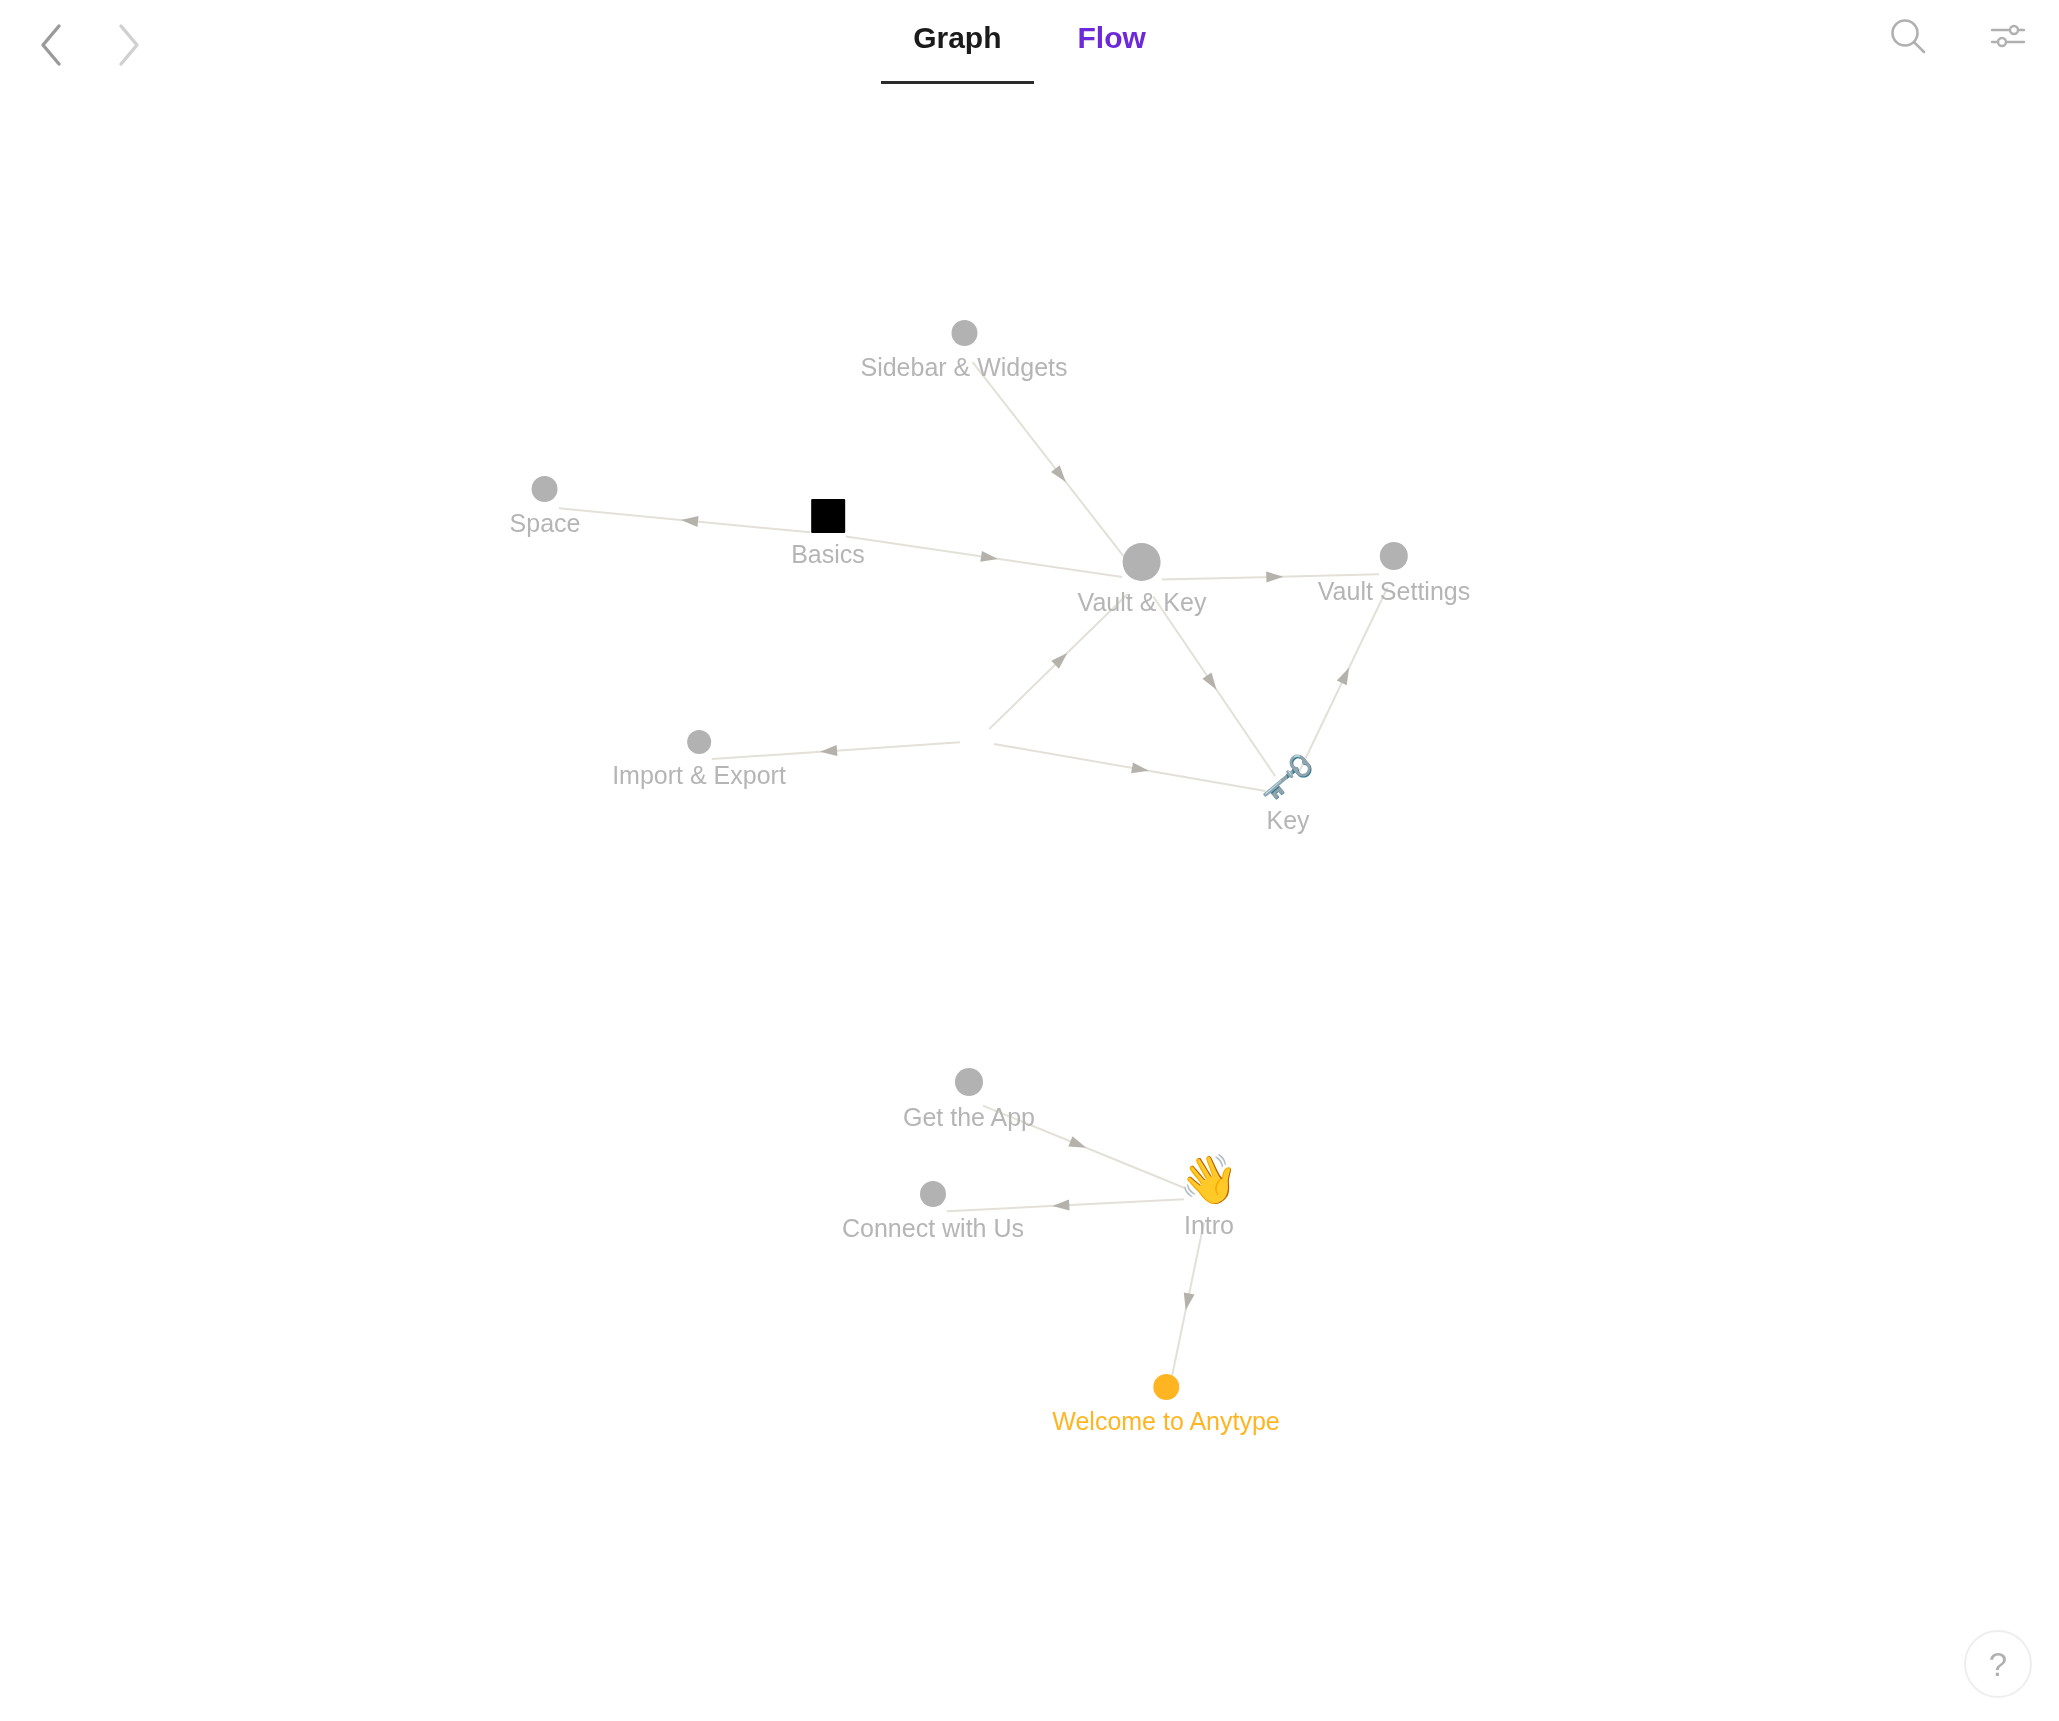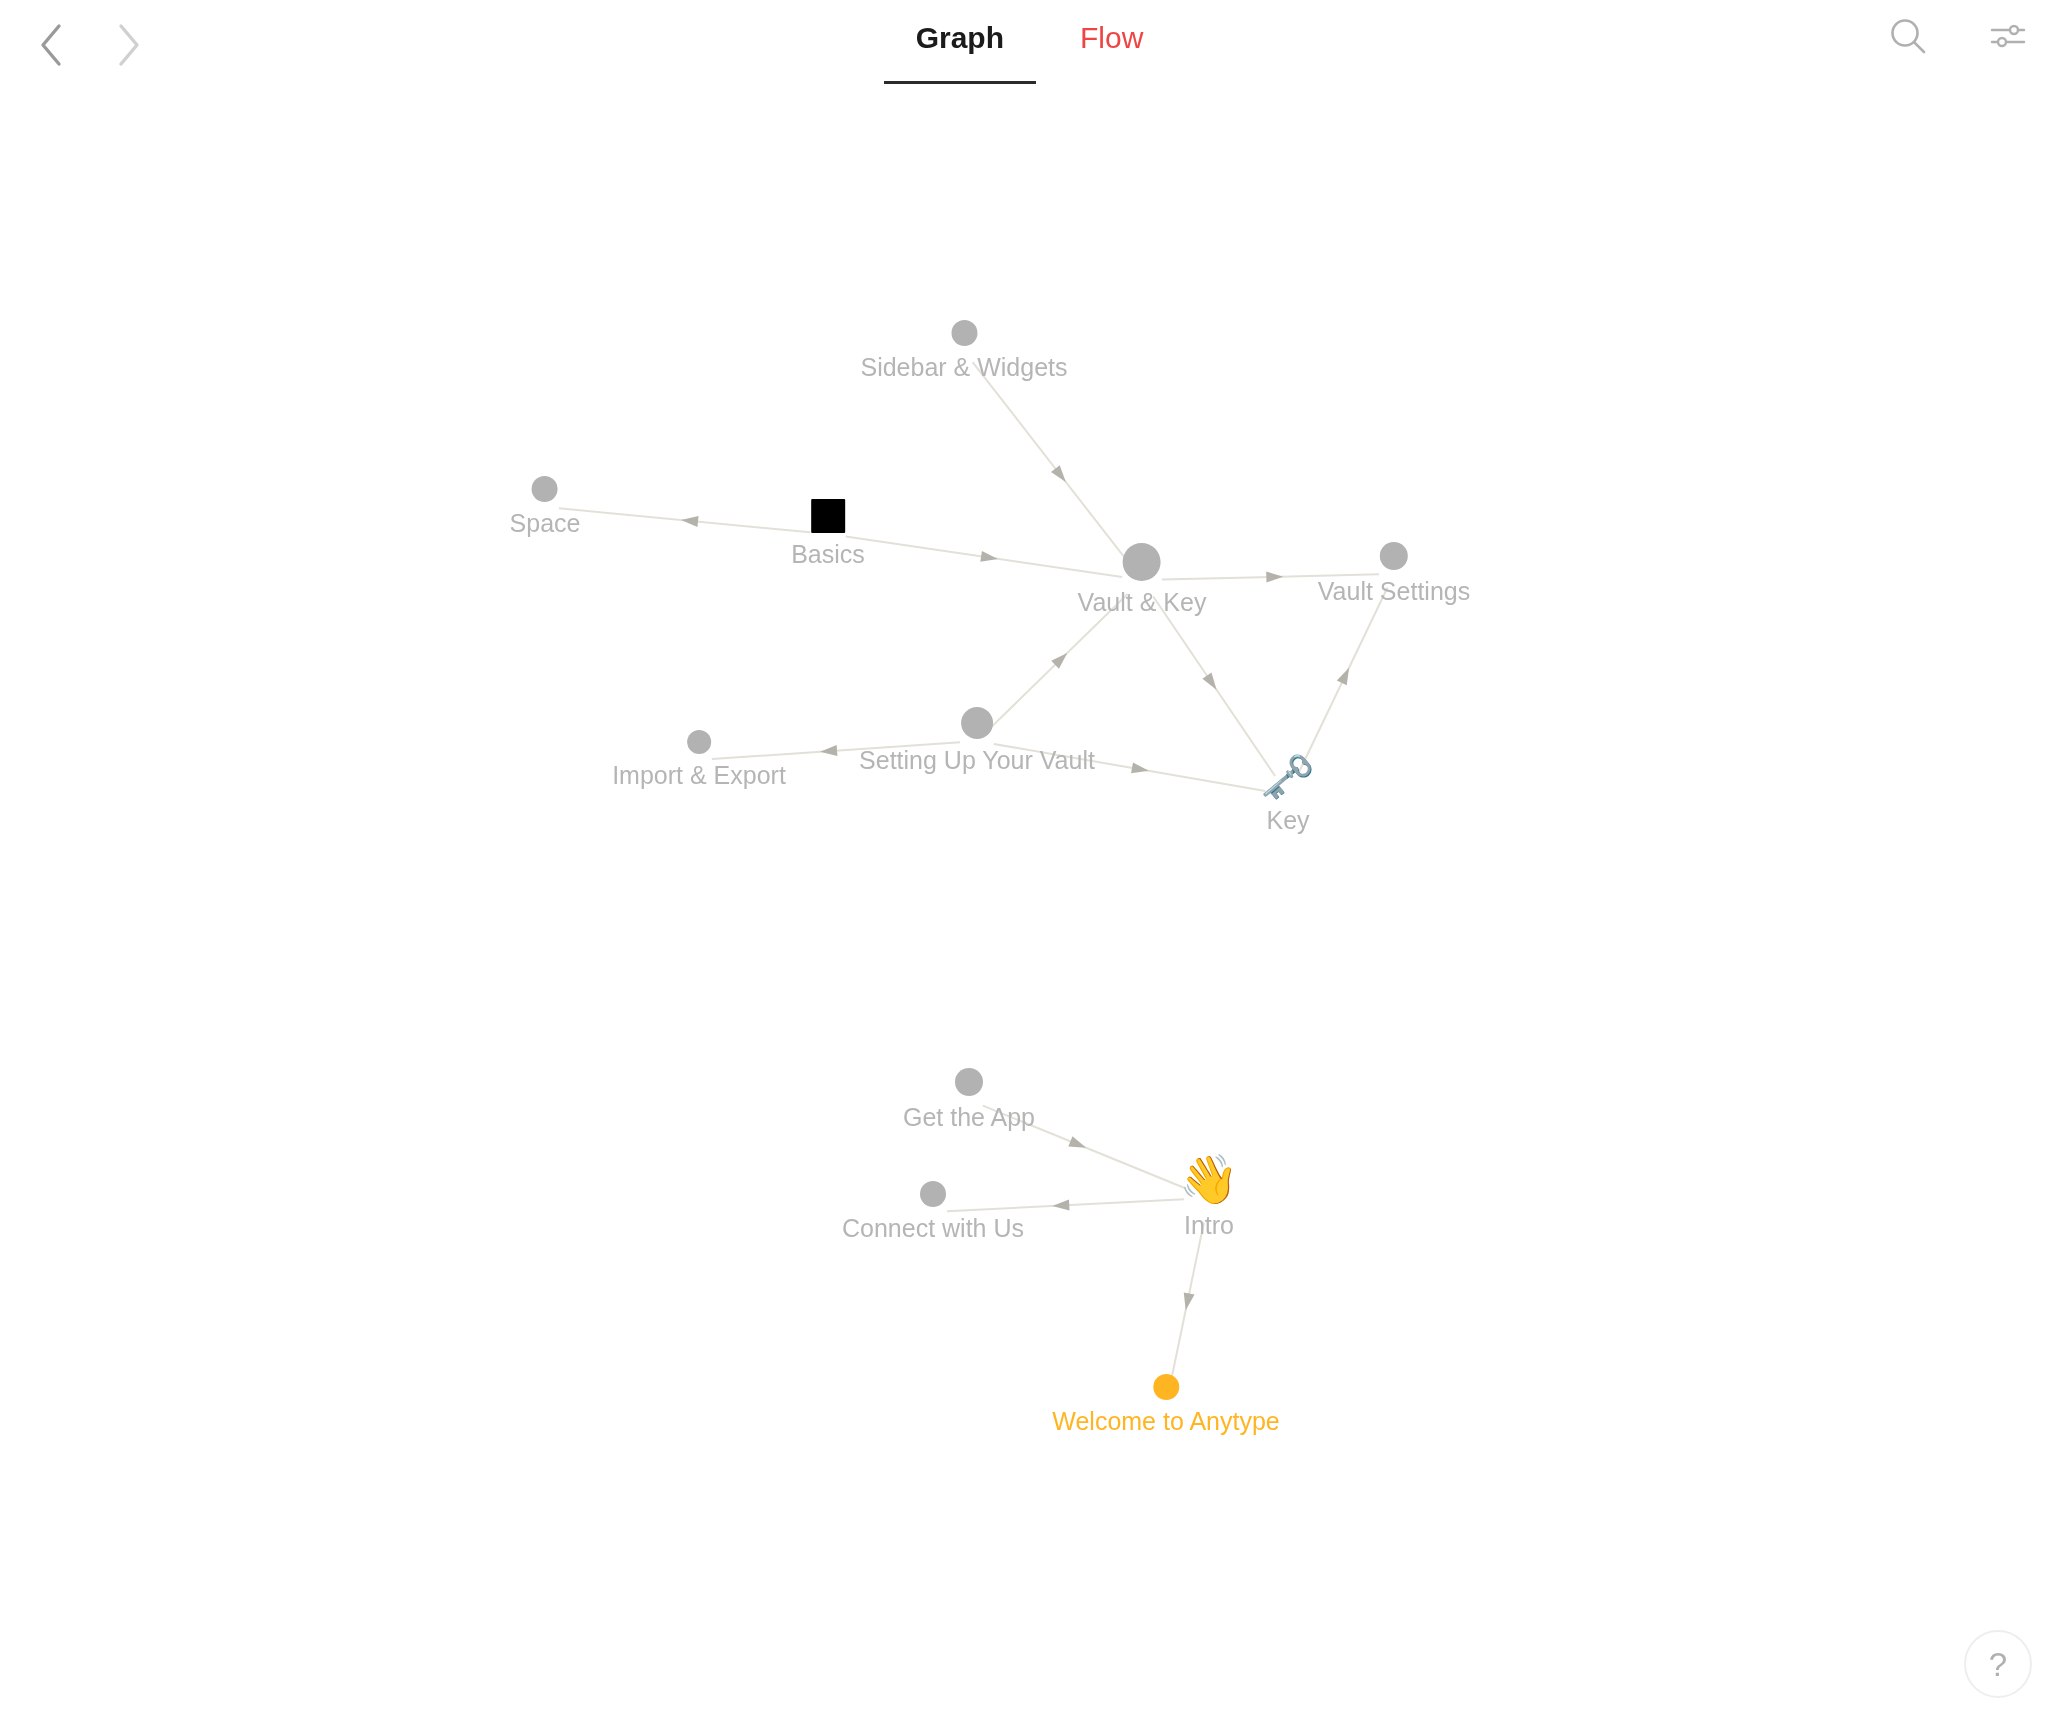--- a/index.html
+++ b/index.html
@@ -54,22 +54,22 @@
     line-height: 40px;
     padding: 4px 6px 26px 6px;
     cursor: pointer;
     white-space: nowrap;
   }
   .tab.active {
     color: #1b1b1b;
     font-weight: bold;
   }
   .tab.inactive {
-    color: #ef4444;
-    font-weight: normal;
+    color: #6d28d9;
+    font-weight: bold;
   }
   .tab.active::after {
     content: "";
     position: absolute;
     left: -26px;
     right: -26px;
     bottom: 0;
     height: 3px;
     background: #2b2b2b;
   }
@@ -263,24 +263,20 @@
         <div class="node-label">Vault &amp; Key</div>
       </div>
       <div class="node" style="left: 1394px; top: 574px;">
         <div class="node-shape circle" style="width: 28px; height: 28px; background: rgb(178, 178, 178);"></div>
         <div class="node-label">Vault Settings</div>
       </div>
       <div class="node" style="left: 699px; top: 760px;">
         <div class="node-shape circle" style="width: 24px; height: 24px; background: rgb(178, 178, 178);"></div>
         <div class="node-label">Import &amp; Export</div>
       </div>
-      <div class="node" style="left: 977px; top: 741px;">
-        <div class="node-shape circle" style="width: 32px; height: 32px; background: rgb(178, 178, 178);"></div>
-        <div class="node-label">Setting Up Your Vault</div>
-      </div>
       <div class="node" style="left: 1288px; top: 795px;">
         <div class="node-shape emoji" style="width: 44px; height: 44px; font-size: 44px;">🗝️</div>
         <div class="node-label">Key</div>
       </div>
       <div class="node" style="left: 969px; top: 1100px; align-items: center;">
         <div class="node-shape circle" style="width: 28px; height: 28px; background: rgb(178, 178, 178);"></div>
         <div class="node-label">Get the App</div>
       </div>
       <div class="node" style="left: 933px; top: 1212px;">
         <div class="node-shape circle" style="width: 26px; height: 26px; background: rgb(178, 178, 178);"></div>

